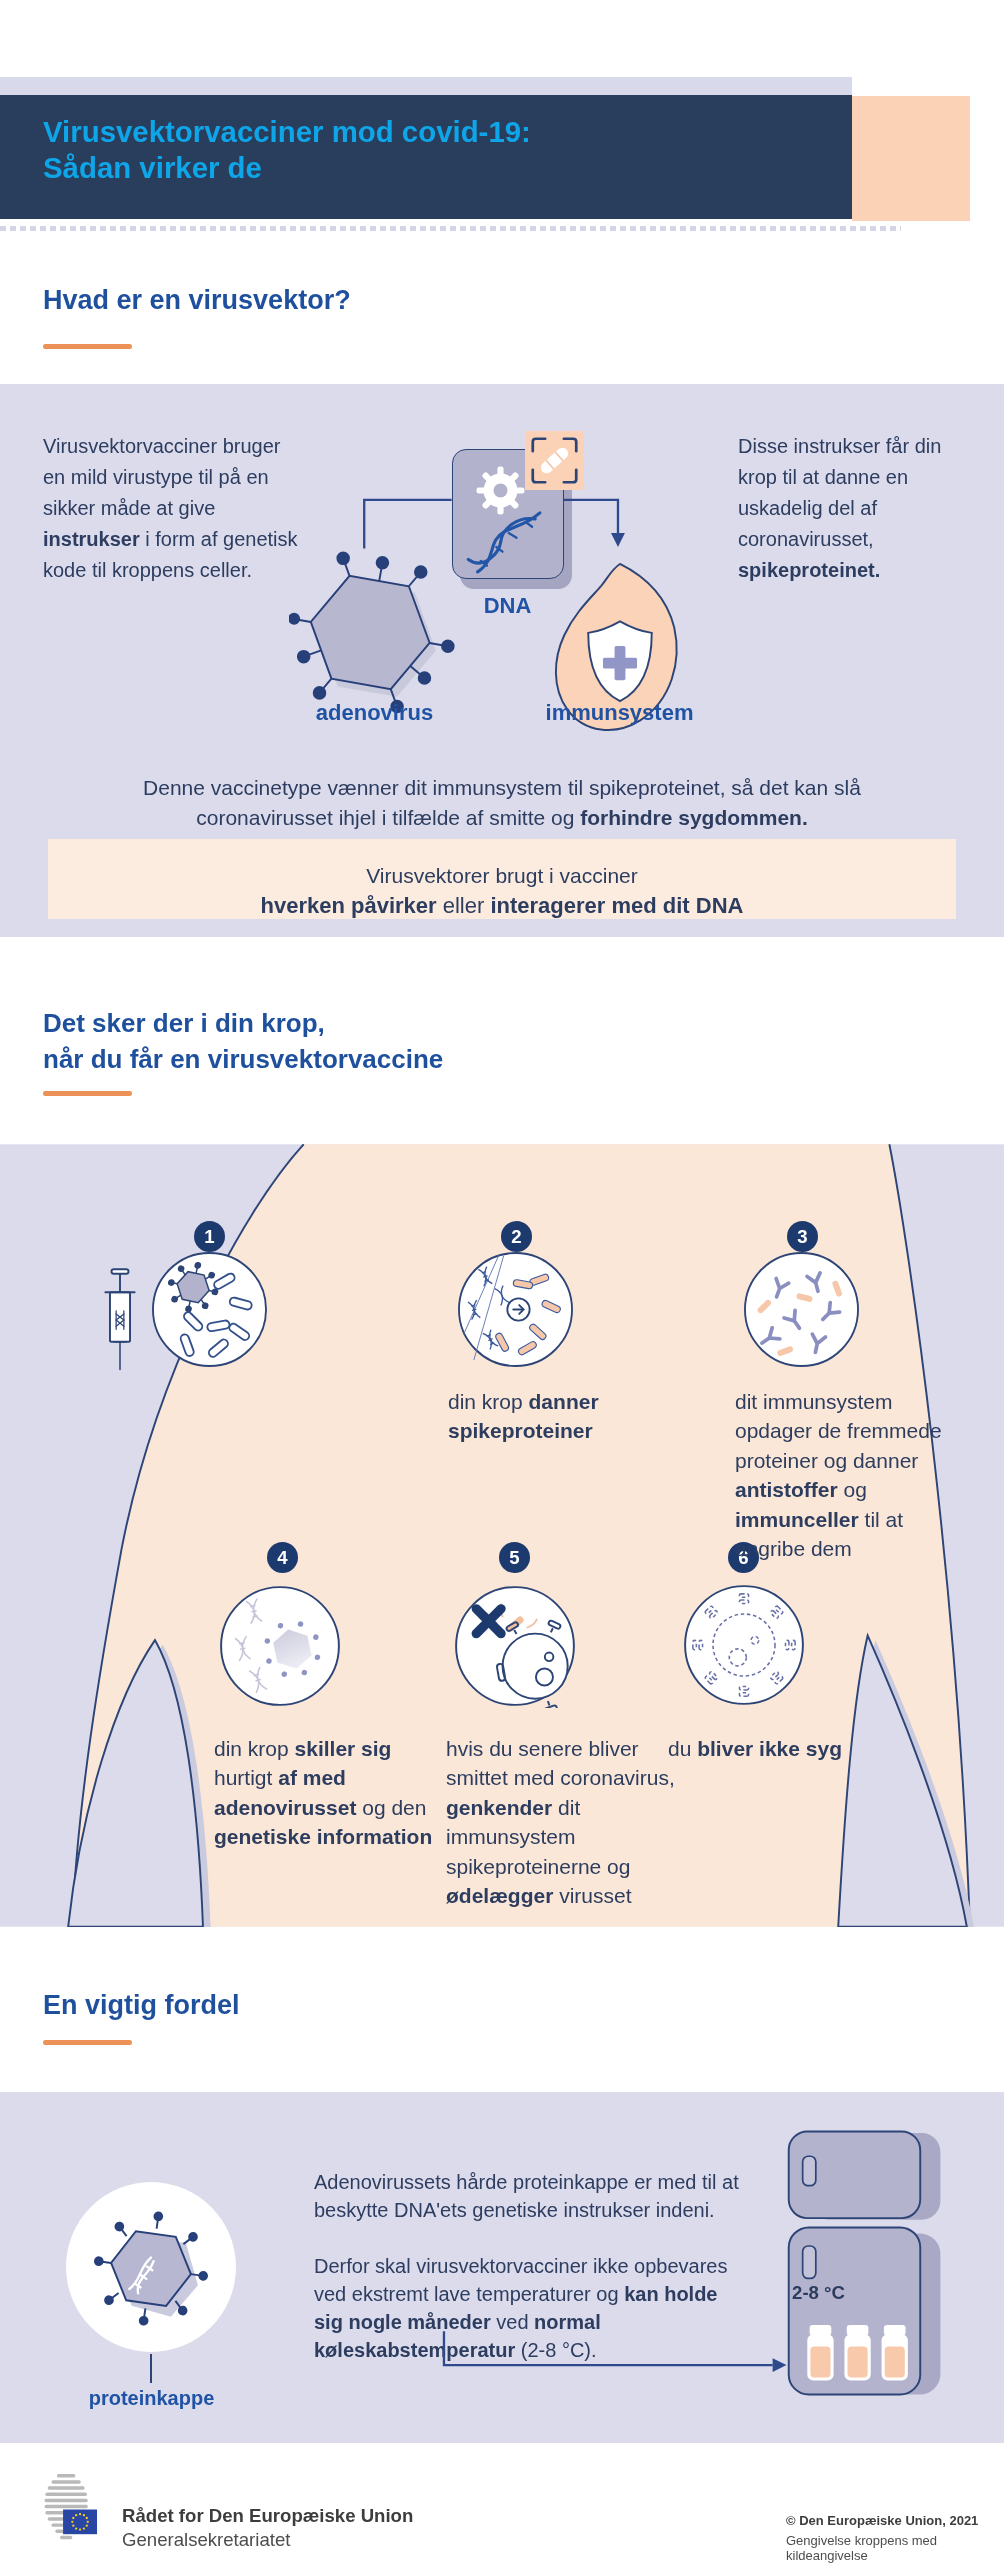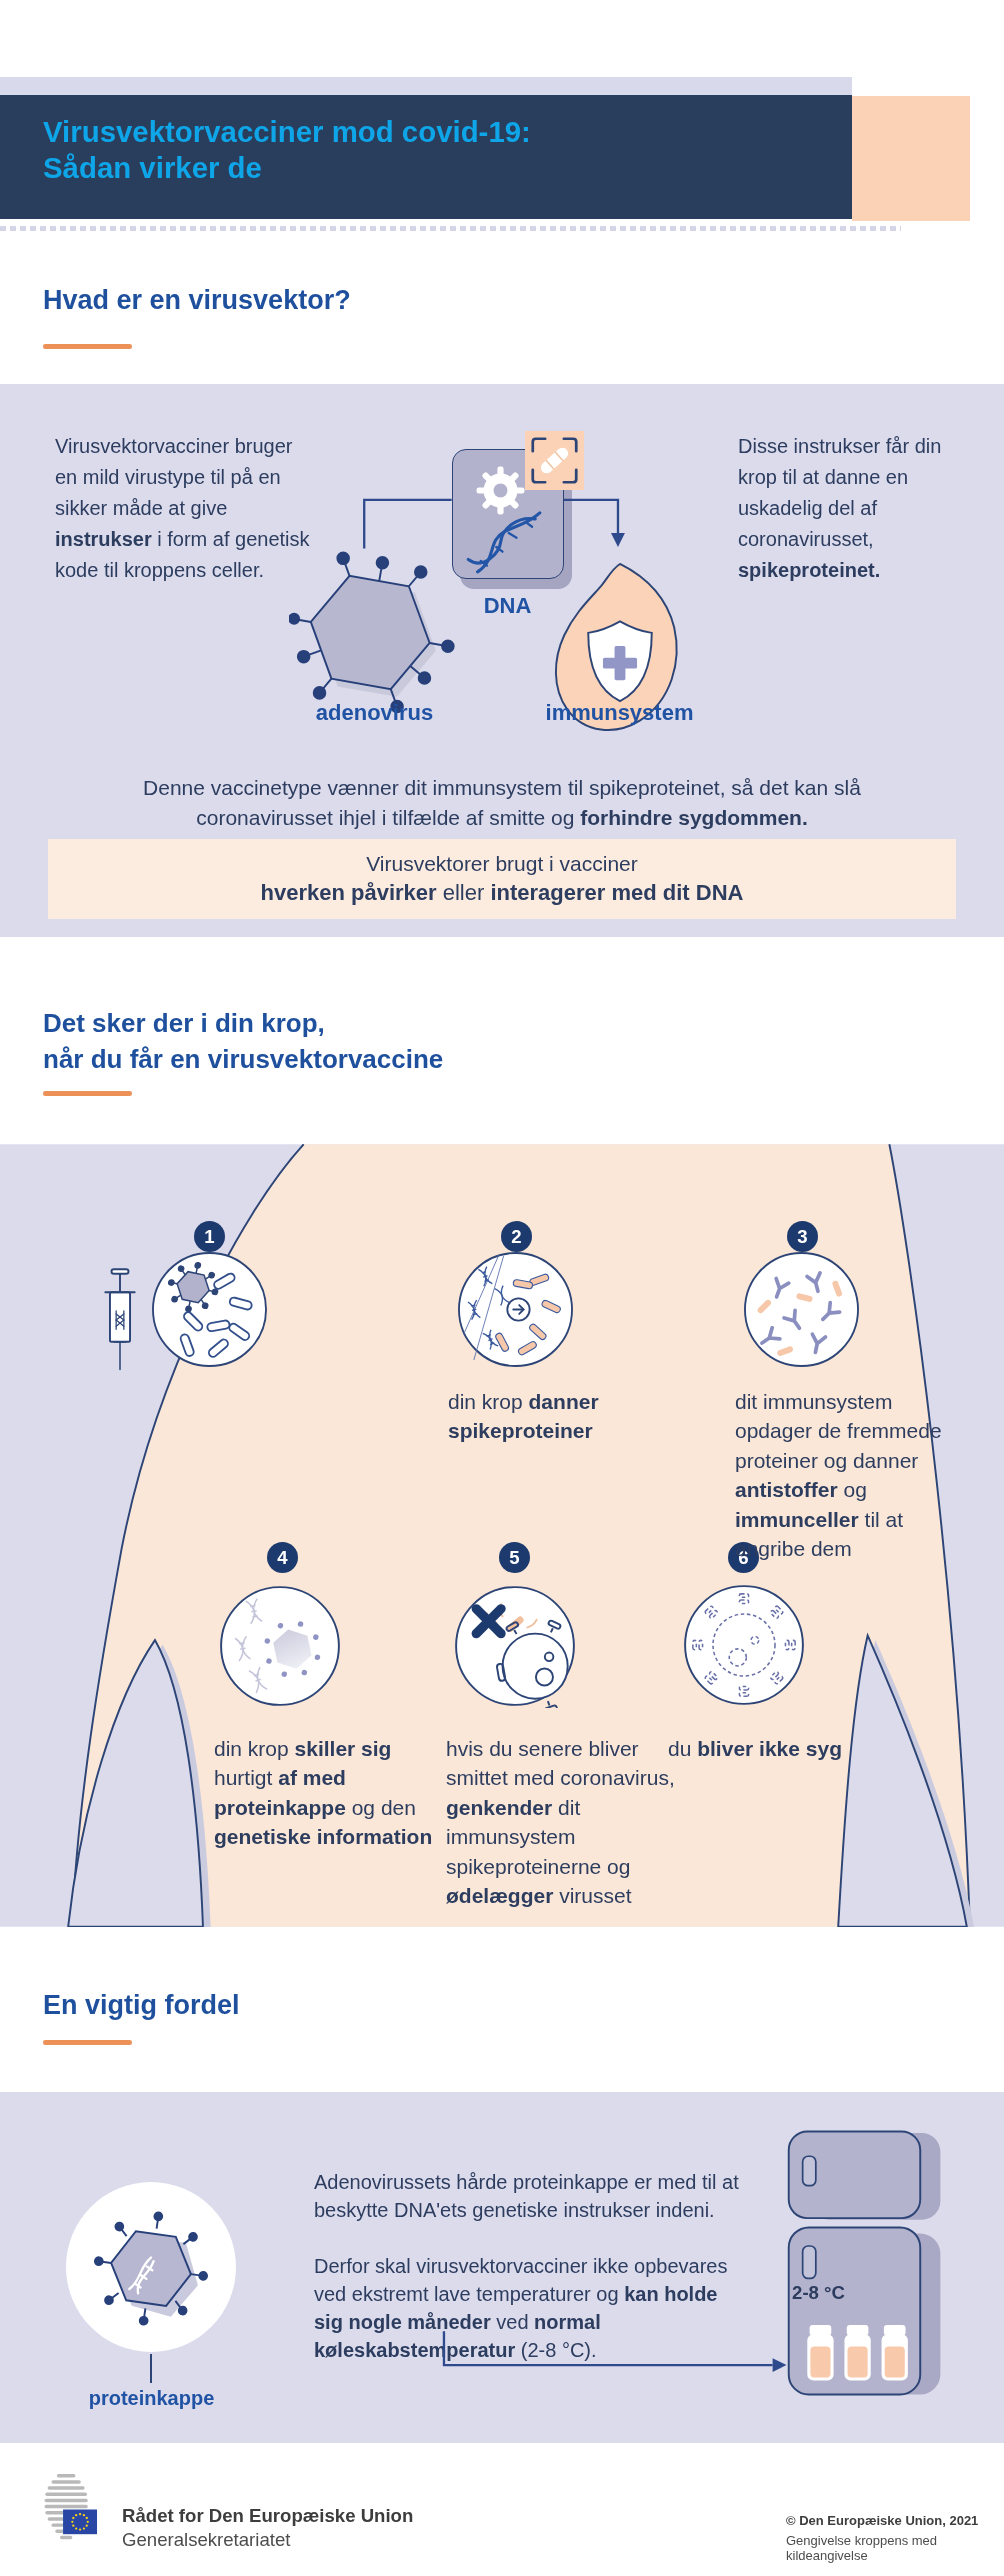--- a/index.html
+++ b/index.html
@@ -16,34 +16,34 @@
       background:repeating-linear-gradient(90deg,#d5d5e8 0 6.2px,transparent 6.2px 10px);}
   h2{margin:0;font-weight:bold;color:#1e509e;}
   .h-what{left:43px;top:285px;font-size:27px;text-align:right;}
   .h-how{left:43px;top:1005px;font-size:26px;line-height:36px;}
   .h-benefit{left:43px;top:1990px;font-size:27px;}
   .rule{height:5.4px;background:#ec9158;border-radius:2.3px;width:89px;left:43px;}
   .r-what{top:344px;} .r-how{top:1091px;} .r-benefit{top:2040px;}
   
   .vector-bg{left:0;top:384px;width:1004px;height:553px;background:#dbdbec;}
   .para{margin:0;font-size:20px;line-height:31px;color:#2d3d5f;}
-  .left-para{left:55px;top:431px;width:260px;}
+  .left-para{left:43px;top:431px;width:260px;}
   .right-para{left:738px;top:431px;width:226px;}
   .card-shadow{left:460px;top:459px;width:112px;height:130px;border-radius:14px;background:#a5a5c2;}
   .dna-card{left:452px;top:449px;width:112px;height:130px;border-radius:14px;background:#b2b2cc;
             border:1.9px solid #2d4576;box-sizing:border-box;}
   .focus-square{left:525px;top:431px;width:59px;height:59px;background:#fbd2b6;}
   .ill-label{font-size:22px;font-weight:bold;color:#2053a4;text-align:center;}
   .lbl-dna{left:461px;top:593px;width:93px;}
   .lbl-adeno{left:293px;top:700px;width:163px;}
   .lbl-immun{left:542px;top:700px;width:155px;}
   .statement{left:0;top:773px;width:1004px;text-align:center;font-size:21px;line-height:30px;margin:0;}
   .statement span{display:inline;}
   .dna-box{left:48px;top:839px;width:908px;height:80px;background:#fcebdf;
-           display:flex;flex-direction:column;justify-content:center;align-items:center;gap:4.6px;}
+           display:flex;flex-direction:column;justify-content:flex-end;align-items:center;gap:4.6px;}
   .dna-box .l1{font-size:21px;}
   .dna-box .l2{font-size:22px;}
   
   .body-bg{left:0;top:1144px;}
   .badge{width:31px;height:31px;border-radius:50%;background:#1d3a6e;color:#fff;font-size:18.6px;
          font-weight:bold;display:flex;align-items:center;justify-content:center;}
   .step-text{margin:0;font-size:21px;line-height:29.4px;color:#2d3d5f;}
   
   .benefit-bg{left:0;top:2092px;width:1004px;height:351px;background:#dbdbec;}
   .capsid-circle{left:66px;top:2182px;width:170px;height:170px;border-radius:50%;background:#fff;}
@@ -471,21 +471,21 @@
         </g>
       <g transform="rotate(315 80 80) translate(80,22)">
           <rect x="-6" y="0" width="12" height="4.5" rx="2.2"></rect>
           <rect x="-6" y="-8" width="12" height="4.5" rx="2.2"></rect>
         </g>
     </g>
   </svg>
 
   <p class="abs step-text" style="left:448px;top:1387px;width:232px"><span>din krop </span><span class="b">danner spikeproteiner</span></p>
   <p class="abs step-text" style="left:735px;top:1387px;width:240px"><span>dit immunsystem opdager de fremmede proteiner og danner </span><span class="b">antistoffer</span><span> og </span><span class="b">immunceller</span><span> til at angribe dem</span></p>
-  <p class="abs step-text" style="left:214px;top:1734px;width:232px"><span>din krop </span><span class="b">skiller sig</span><span> hurtigt </span><span class="b">af med proteinkappe</span><span> og den </span><span class="b">genetiske information</span></p>
+  <p class="abs step-text" style="left:214px;top:1734px;width:232px"><span>din krop </span><span class="b">skiller sig</span><span> hurtigt </span><span class="b">af med adenovirusset</span><span> og den </span><span class="b">genetiske information</span></p>
   <p class="abs step-text" style="left:446px;top:1734px;width:232px"><span>hvis du senere bliver smittet med coronavirus, </span><span class="b">genkender</span><span> dit immunsystem spikeproteinerne og </span><span class="b">ødelægger</span><span> virusset</span></p>
   <p class="abs step-text" style="left:668px;top:1734px;width:232px"><span>du </span><span class="b">bliver ikke syg</span></p>
 
   <h2 class="abs h-benefit">En vigtig fordel</h2>
   <div class="abs rule r-benefit"></div>
 
   <section class="abs benefit-bg"></section>
   <div class="abs capsid-circle"></div>
   <svg class="abs" style="left:89px;top:2205px" width="124" height="124" viewBox="0 0 160 160">
     <g transform="translate(80,82) rotate(8)">

